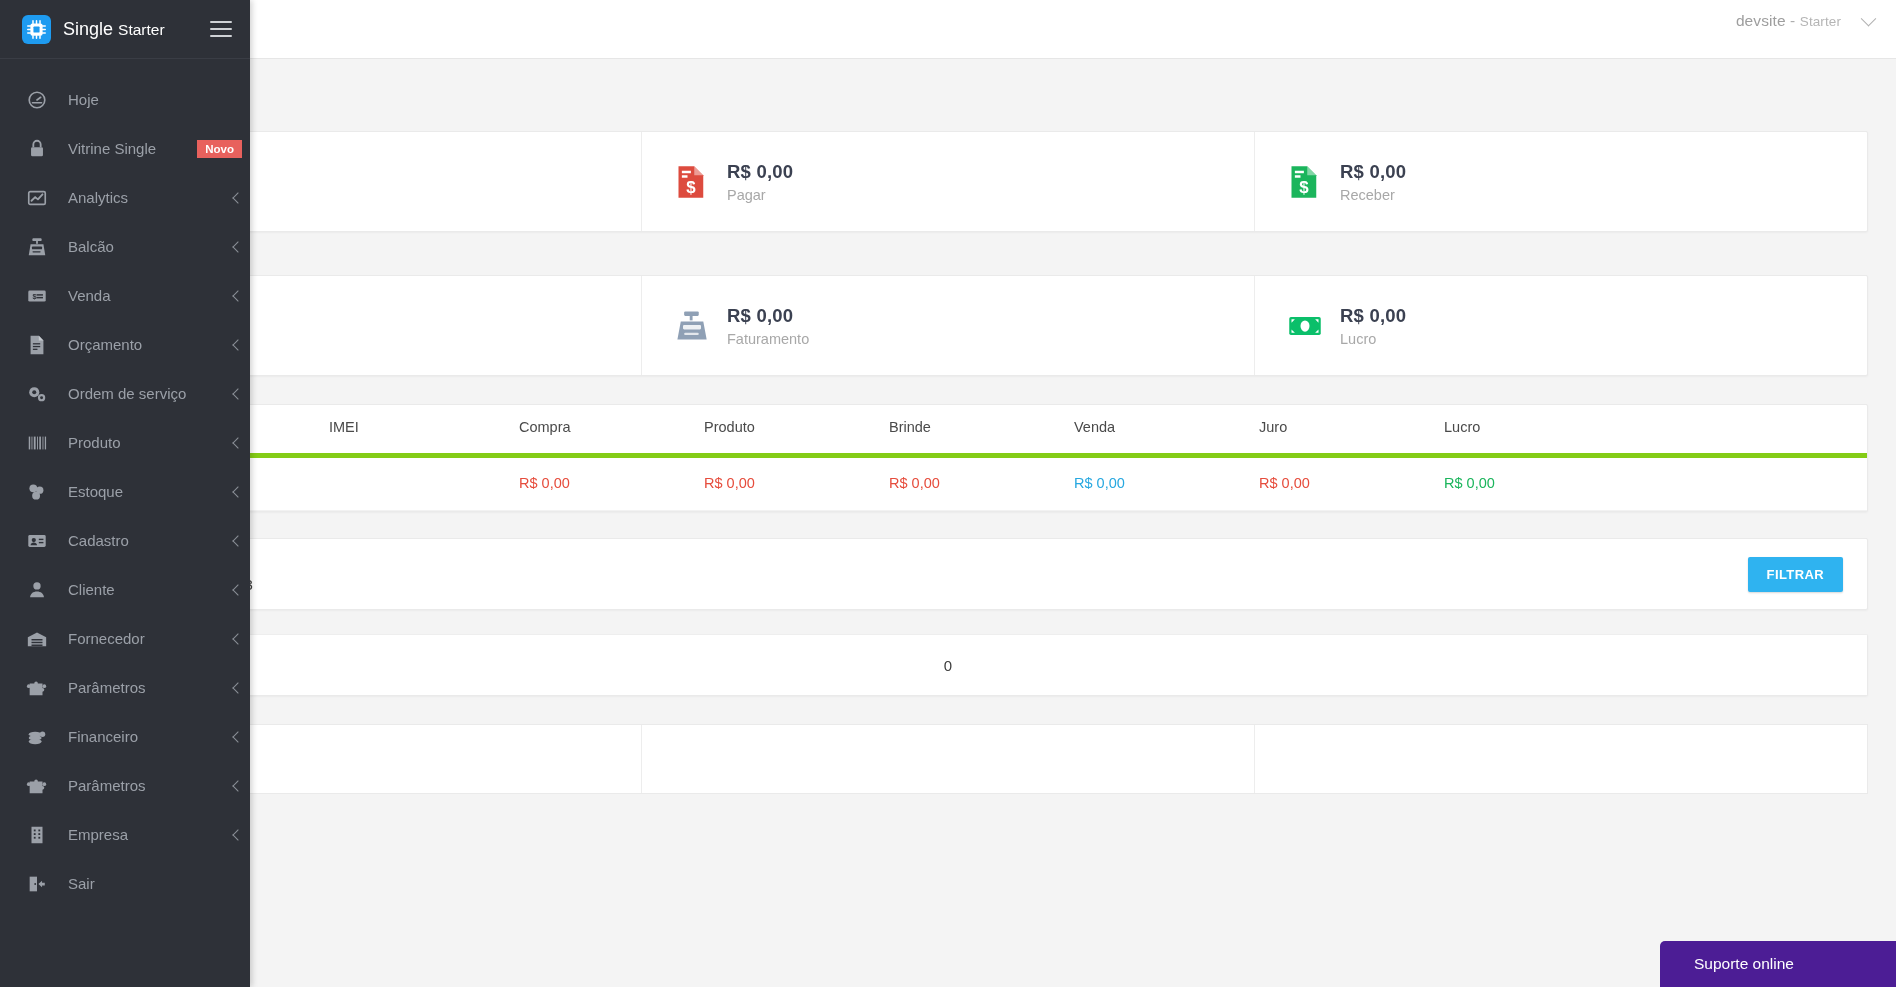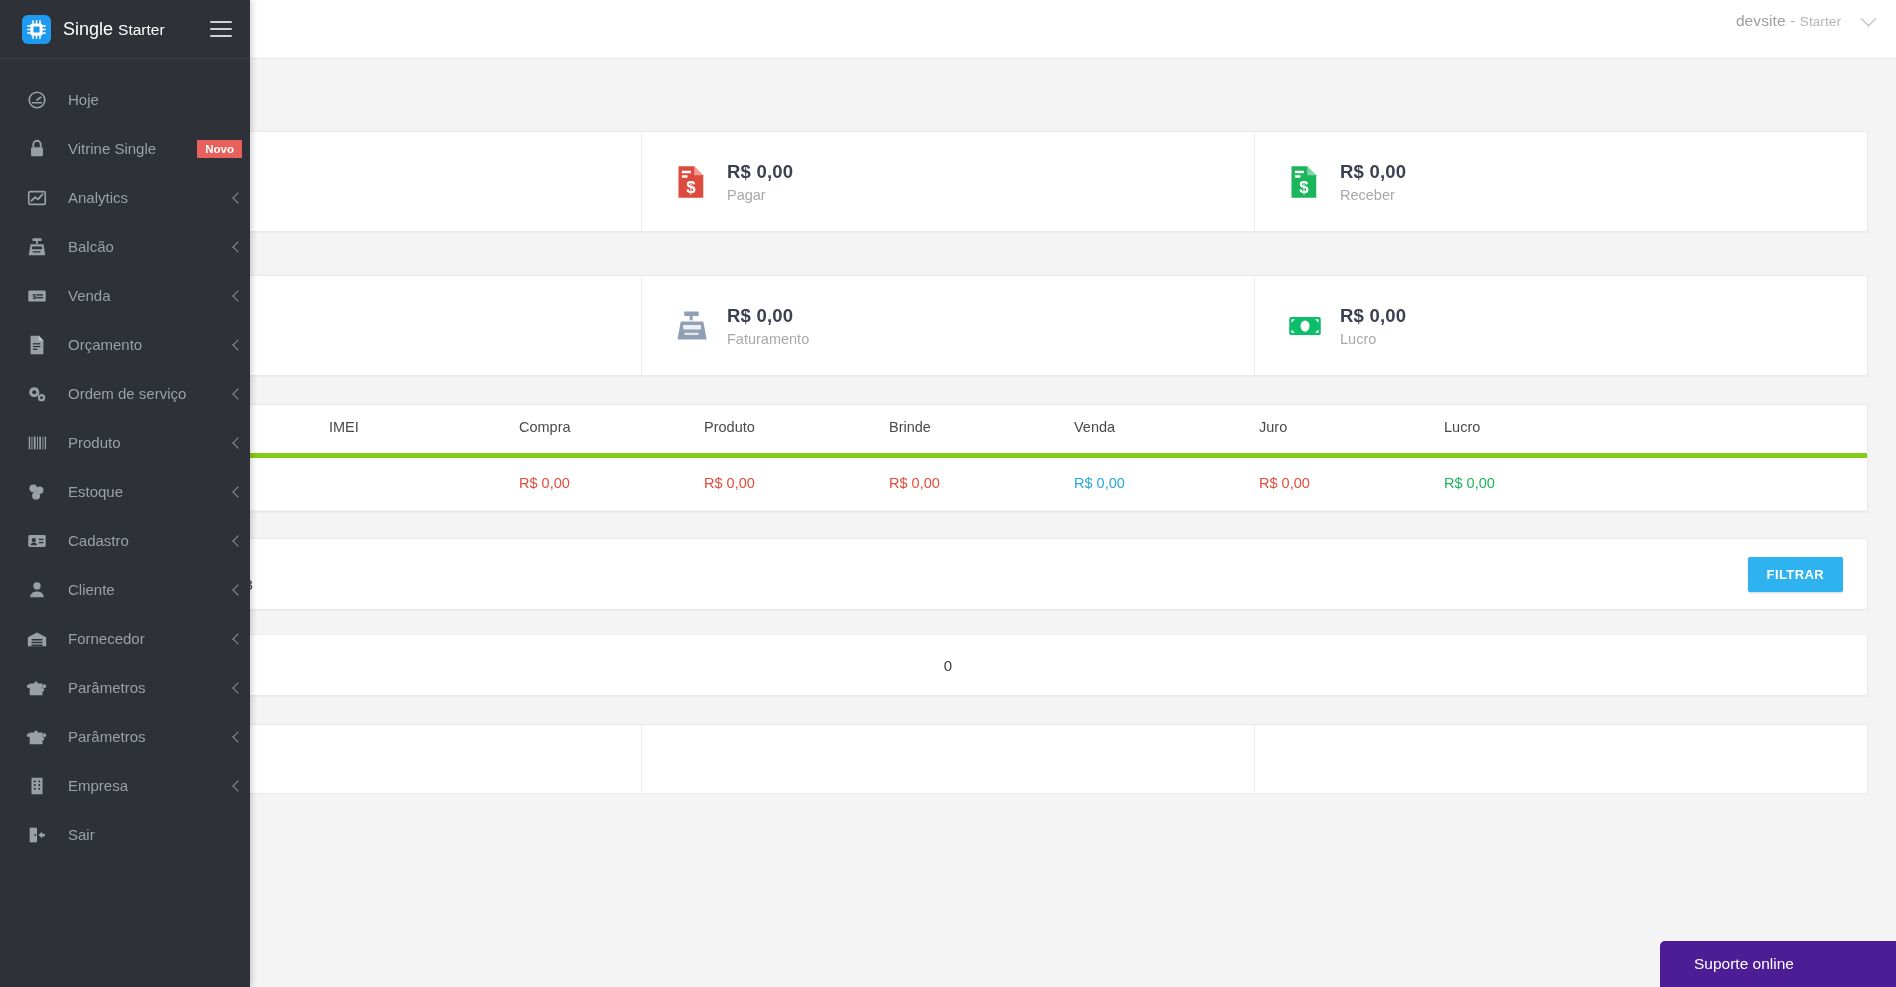--- a/index.html
+++ b/index.html
@@ -482,20 +482,30 @@
       <div class="menu-item">
         <svg class="menu-icon" viewBox="0 0 24 24">
           <path d="M4 7h5a2 2 0 114 0h5v5a2 2 0 110 4v4H4z" fill="#9ba0a8"></path>
           <circle cx="20" cy="10" r="2" fill="#9ba0a8"></circle>
           <circle cx="3" cy="10" r="2" fill="#9ba0a8"></circle>
         </svg>
         <span class="menu-label">Parâmetros</span>
         <span class="chev-left"></span>
       </div>
 
+      <div class="menu-item">
+        <svg class="menu-icon" viewBox="0 0 24 24">
+          <ellipse cx="10" cy="9" rx="7" ry="2.8" fill="#9ba0a8"></ellipse>
+          <ellipse cx="10" cy="13" rx="7" ry="2.8" fill="#9ba0a8"></ellipse>
+          <ellipse cx="10" cy="17" rx="7" ry="2.8" fill="#9ba0a8"></ellipse>
+          <circle cx="18" cy="9" r="3" fill="#9ba0a8"></circle>
+        </svg>
+        <span class="menu-label">Financeiro</span>
+        <span class="chev-left"></span>
+      </div>
 
       <div class="menu-item">
         <svg class="menu-icon" viewBox="0 0 24 24">
           <path d="M4 7h5a2 2 0 114 0h5v5a2 2 0 110 4v4H4z" fill="#9ba0a8"></path>
           <circle cx="20" cy="10" r="2" fill="#9ba0a8"></circle>
           <circle cx="3" cy="10" r="2" fill="#9ba0a8"></circle>
         </svg>
         <span class="menu-label">Parâmetros</span>
         <span class="chev-left"></span>
       </div>

